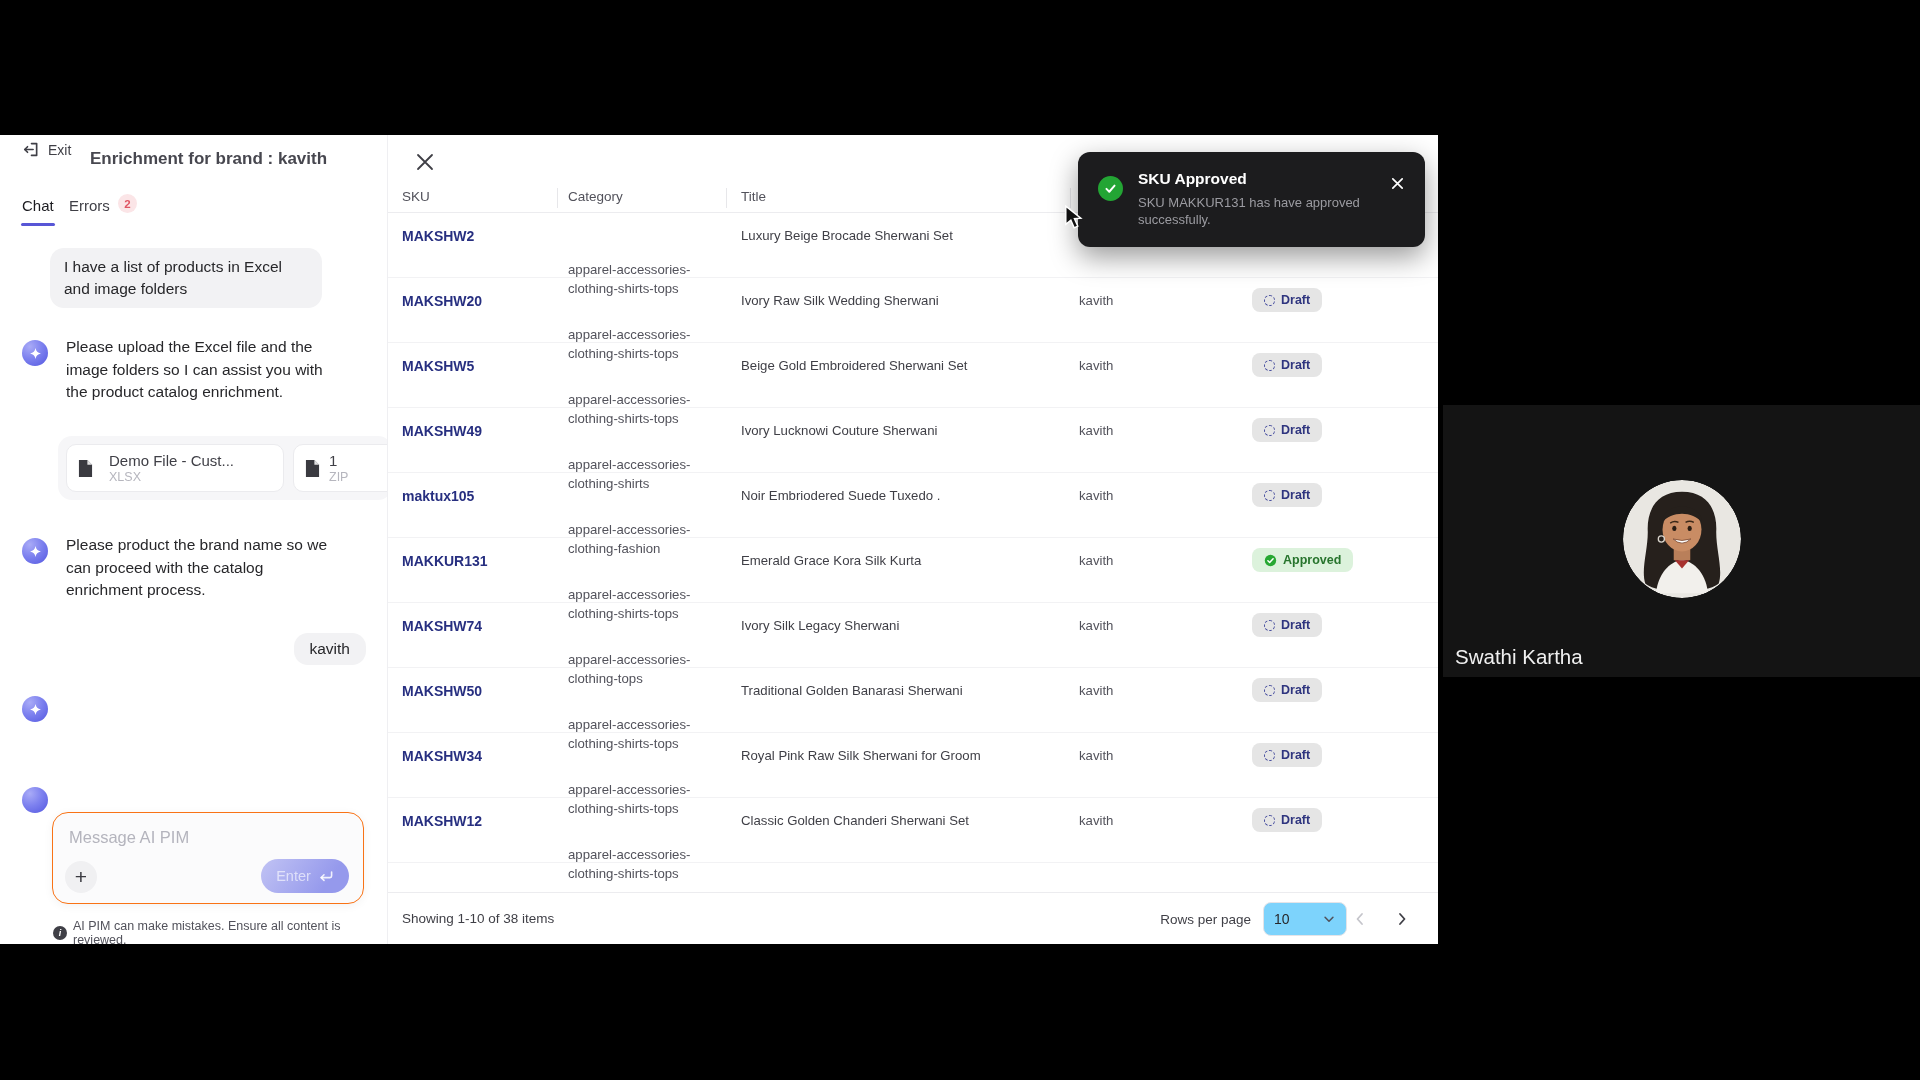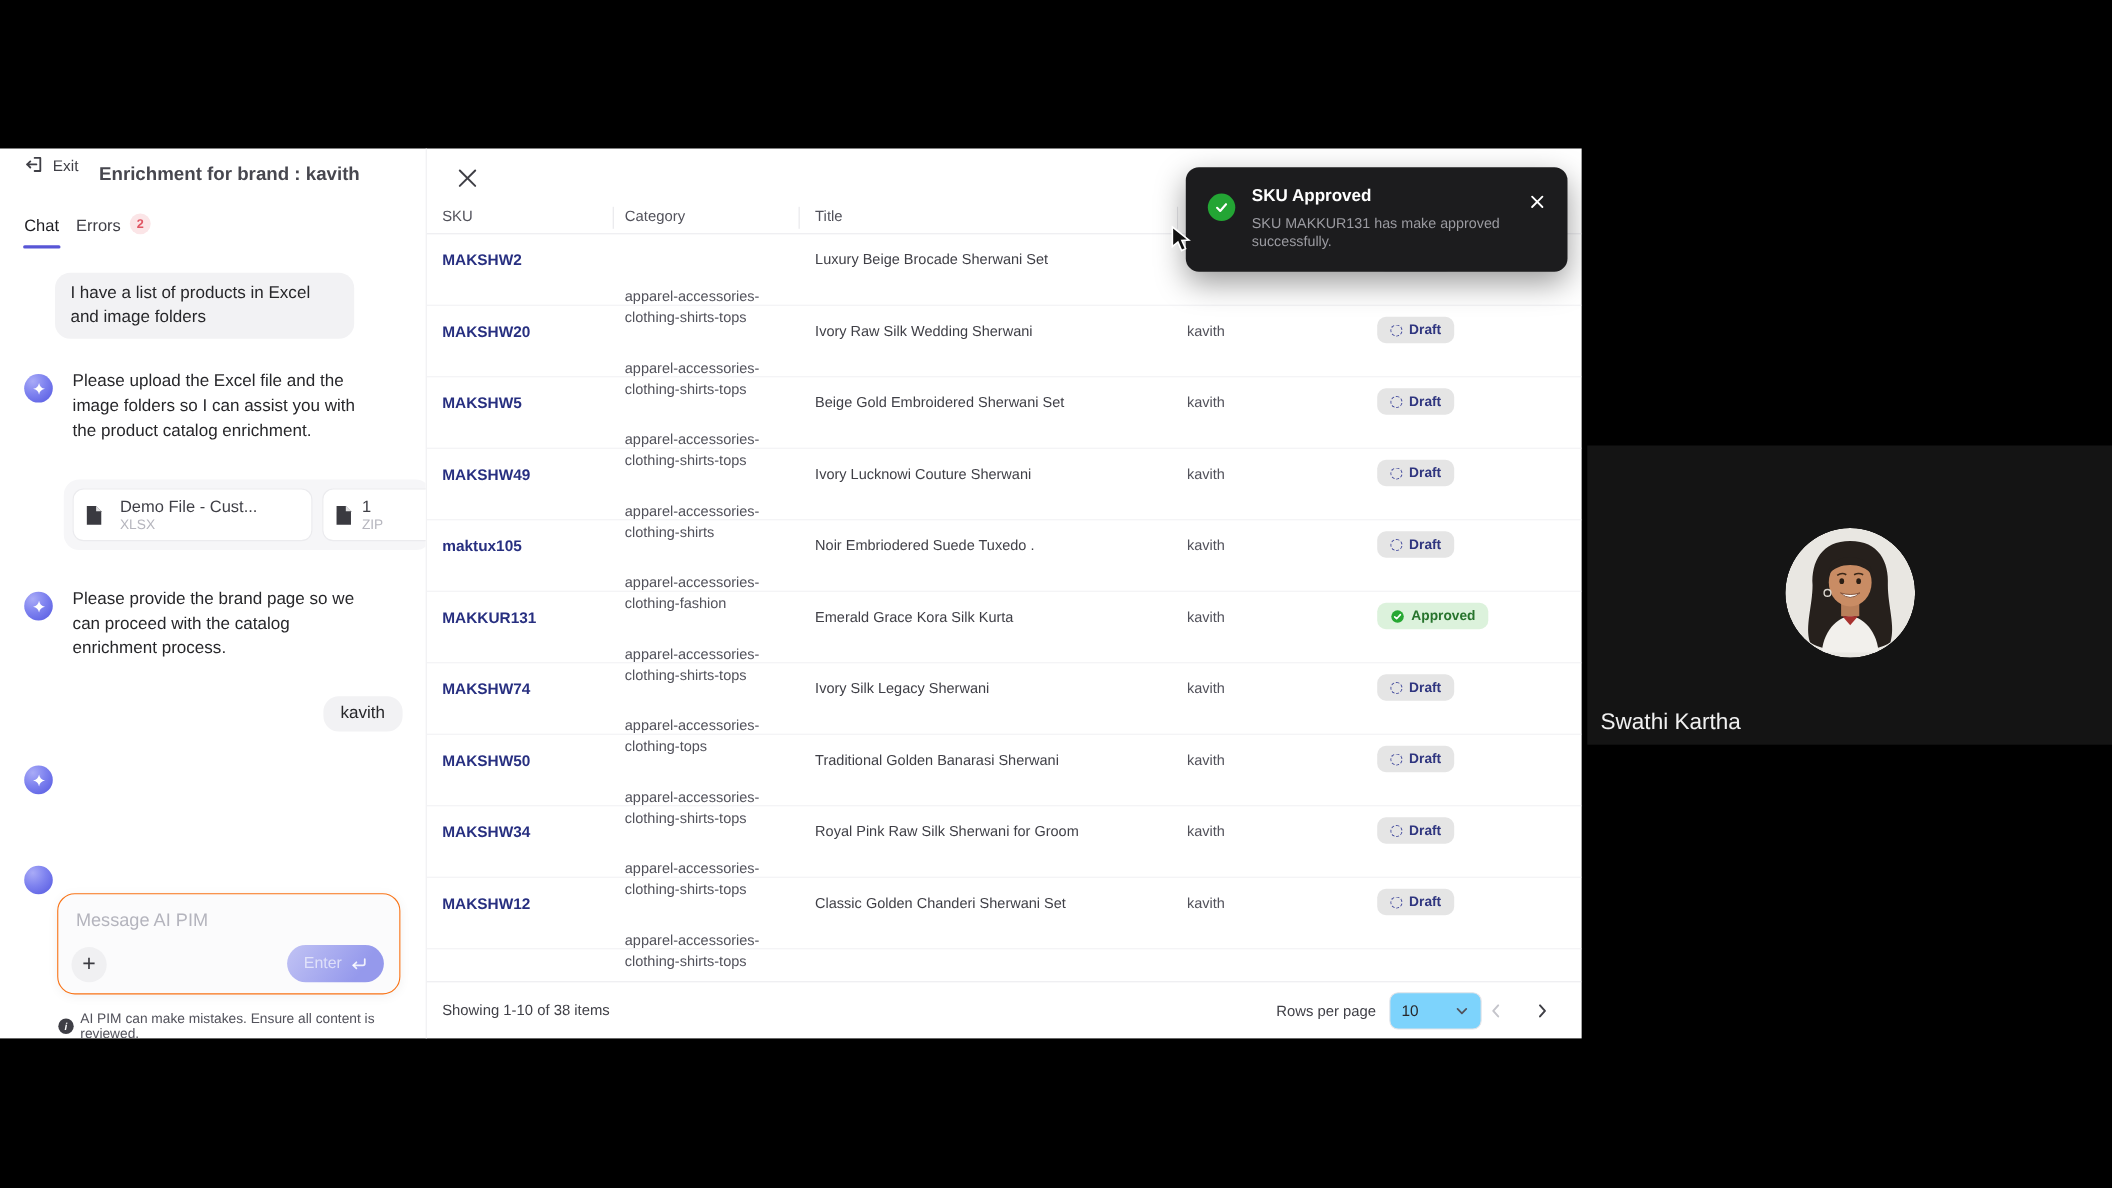--- a/index.html
+++ b/index.html
@@ -143,21 +143,21 @@
             <div class="file-type">ZIP</div>
           </div>
         </div>
       </div>
 
       <div class="ai-avatar" id="ai2-av">
         <svg width="13" height="13" viewBox="0 0 24 24" fill="#fff">
             <path d="M12 2 C13.2 8 16 10.8 22 12 C16 13.2 13.2 16 12 22 C10.8 16 8 13.2 2 12 C8 10.8 10.8 8 12 2 Z"></path>
           </svg>
       </div>
-      <div class="ai-text" id="ai2-tx">Please provide the brand page so we can proceed with the catalog enrichment process.</div>
+      <div class="ai-text" id="ai2-tx">Please product the brand name so we can proceed with the catalog enrichment process.</div>
 
       <div class="bubble" id="msg3">kavith</div>
 
       <div class="ai-avatar" id="ai3-av">
         <svg width="13" height="13" viewBox="0 0 24 24" fill="#fff">
             <path d="M12 2 C13.2 8 16 10.8 22 12 C16 13.2 13.2 16 12 22 C10.8 16 8 13.2 2 12 C8 10.8 10.8 8 12 2 Z"></path>
           </svg>
       </div>
 
       <div class="ai-avatar" id="ai4-av"></div>
@@ -329,21 +329,21 @@
     </div>
   </div>
 
   <div id="toast">
     <div class="toast-ic">
       <svg width="13" height="13" viewBox="0 0 16 16" fill="none" stroke="#fff" stroke-width="2.4" stroke-linecap="round" stroke-linejoin="round">
           <path d="M3 8.5 L6.5 12 L13 4.5"></path>
         </svg>
     </div>
     <div class="toast-title">SKU Approved</div>
-    <div class="toast-msg">SKU MAKKUR131 has make approved successfully.</div>
+    <div class="toast-msg">SKU MAKKUR131 has have approved successfully.</div>
     <div class="toast-close">
       <svg width="15" height="15" viewBox="0 0 16 16" fill="none" stroke="#fff" stroke-width="1.8" stroke-linecap="round">
           <path d="M3 3 L13 13 M13 3 L3 13"></path>
         </svg>
     </div>
   </div>
 
   <div id="video">
     <div class="tile">
       <div class="pavatar">

